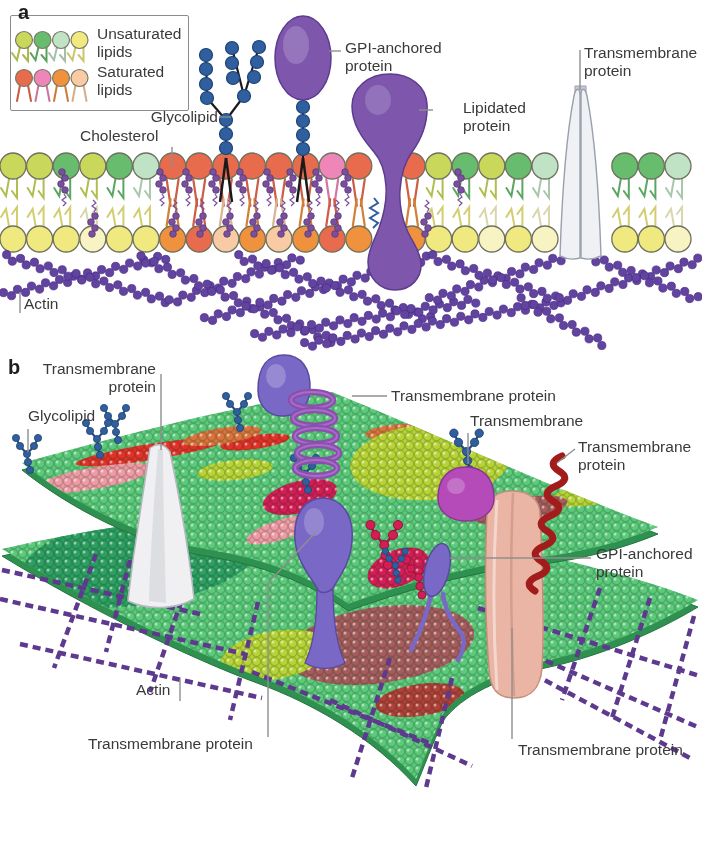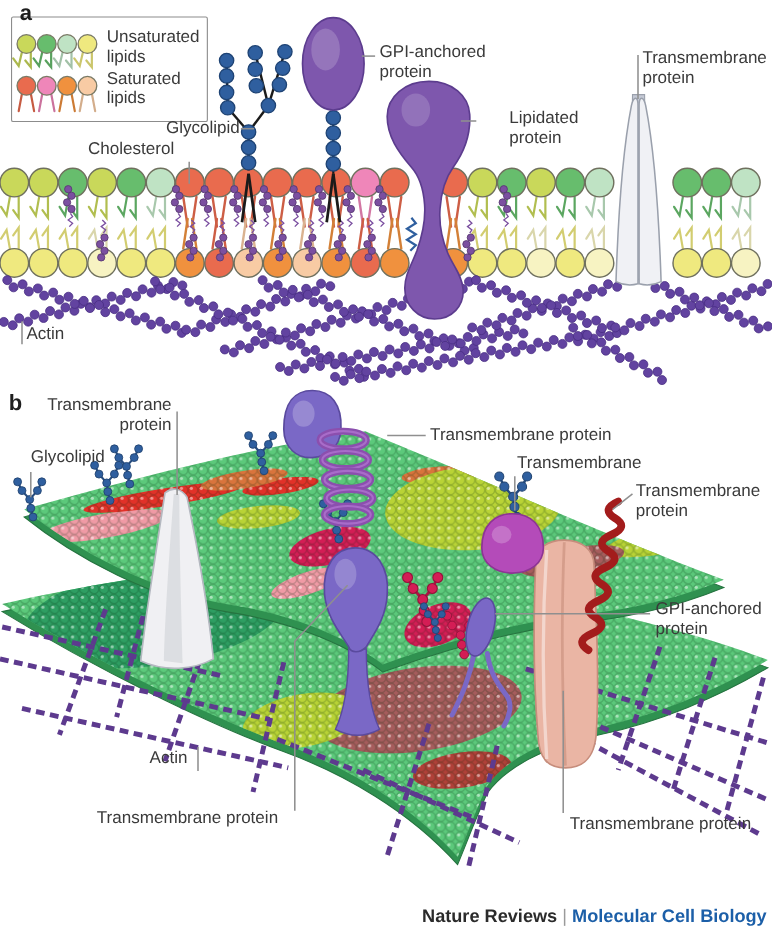--- a/index.html
+++ b/index.html
@@ -941,18 +941,13 @@
   <div class="lbl" style="left:391px;top:387px">Transmembrane protein</div>
   <div class="lbl" style="left:470px;top:412px">Transmembrane</div>
   <div class="lbl" style="left:578px;top:438px">Transmembrane
 protein</div>
   <div class="lbl" style="left:596px;top:545px">GPI-anchored
 protein</div>
   <div class="lbl" style="left:136px;top:681px">Actin</div>
   <div class="lbl" style="left:88px;top:735px">Transmembrane protein</div>
   <div class="lbl" style="left:518px;top:741px">Transmembrane protein</div>
 
-  <div id="footer">
-    <span style="color: rgb(43, 43, 43);">Nature Reviews</span>
-    <span style="color: rgb(154, 154, 154); font-weight: normal;">|</span>
-    <span style="color: rgb(28, 95, 168);">Molecular Cell Biology</span>
-  </div>
 </div>
 
 </body></html>

